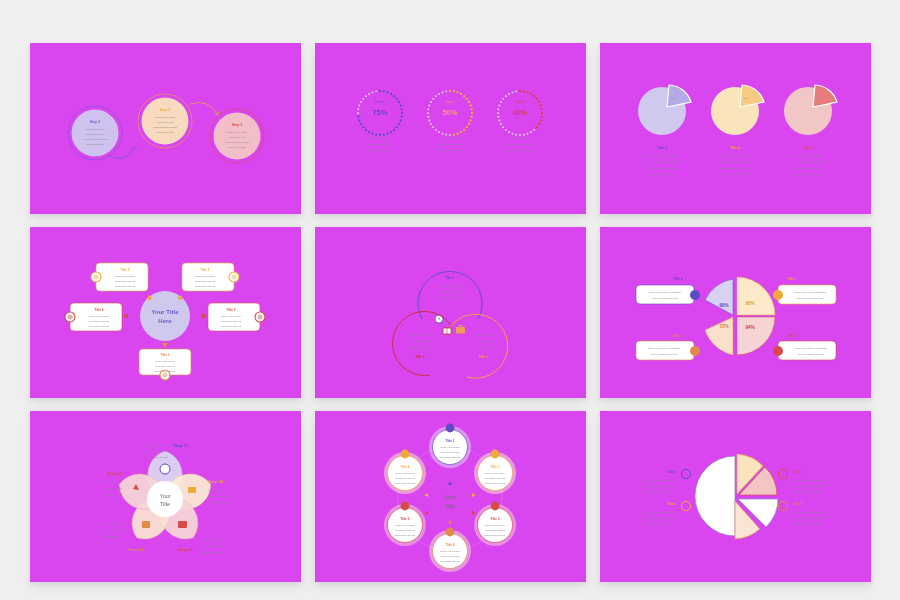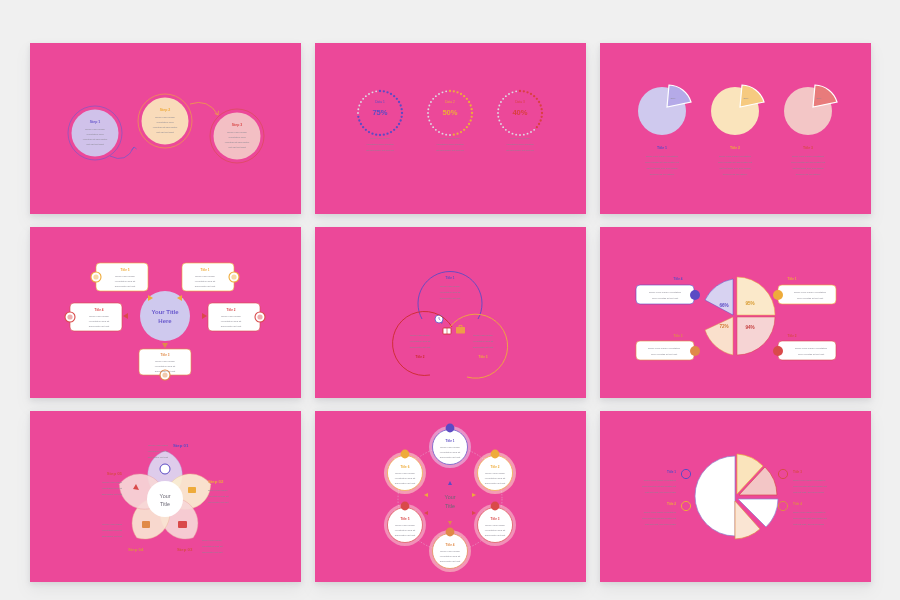--- a/index.html
+++ b/index.html
@@ -16,21 +16,21 @@
     grid-template-columns: repeat(3, 271px);
     grid-template-rows: repeat(3, 171px);
     column-gap: 14px;
     row-gap: 13px;
     padding: 43px 22px;
     align-content: start;
     justify-content: center;
   }
   .slide {
     position: relative;
-    background: #ec4899;
+    background: #d946ef;
     box-shadow: 0 2px 5px rgba(130,130,140,0.18), 0 8px 14px rgba(130,130,140,0.10);
     overflow: hidden;
   }
   .canvas { position: absolute; inset: 0; }
   svg.canvas { display: block; }
   .lorem { font-size: 2.45px; fill: #8a8893; }
   .ttl { font-size: 3.5px; font-weight: bold; }
   .pct { font-size: 7.6px; font-weight: bold; }
   .dataLbl { font-size: 3.2px; }
   .stepLbl { font-size: 4.3px; font-weight: bold; }

